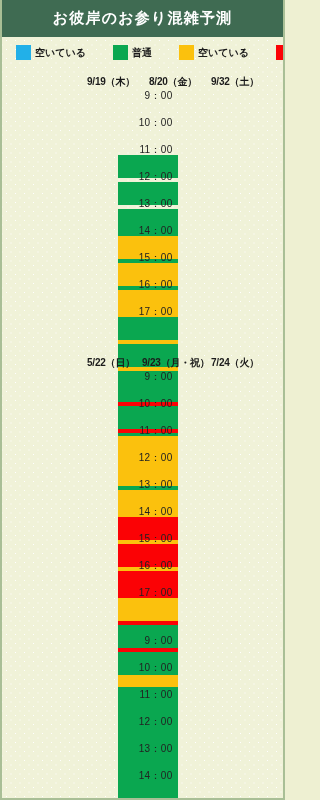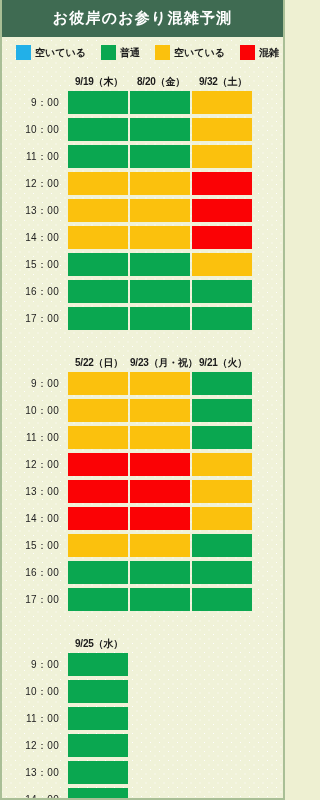--- a/index.html
+++ b/index.html
@@ -48,21 +48,21 @@
     letter-spacing: 1.2px;
     white-space: nowrap;
   }
 
   
   .legend {
     display: flex;
     align-items: center;
     justify-content: flex-start;
     padding: 8px 0 6px 14px;
-    gap: 4px;
+    gap: 16px;
   }
   .legend-item {
     display: flex;
     align-items: center;
     margin-right: 11px;
   }
   .legend-item:last-child { margin-right: 0; }
   .swatch {
     width: 15px;
     height: 15px;
@@ -73,21 +73,21 @@
     font-size: 10px;
     font-weight: bold;
     color: #1b1b1b;
     margin-left: 4px;
     white-space: nowrap;
   }
 
   
   .section {
     margin-top: 6px;
-    padding-left: 0;
+    padding-left: 12px;
   }
   .section.sec-2 { margin-top: 21px; }
   .section.sec-3 { margin-top: 21px; }
 
   .head-row {
     display: flex;
     height: 17px;
     align-items: flex-end;
   }
   .corner {
@@ -102,20 +102,21 @@
     font-weight: bold;
     color: #1b1b1b;
     white-space: nowrap;
     letter-spacing: -0.2px;
   }
 
   .grid-row {
     display: flex;
     align-items: center;
     height: 27px;
+    flex-direction: column;
   }
   .time-label {
     width: 66px;
     flex: 0 0 66px;
     box-sizing: border-box;
     padding-right: 9px;
     text-align: right;
     font-size: 10px;
     color: #222222;
     white-space: nowrap;
@@ -279,21 +280,21 @@
           <div class="cell-wrap">
             <div class="cell lv-ok"></div>
           </div>
         </div>
       </div>
       <div class="section sec-2">
         <div class="head-row">
           <div class="corner"></div>
           <div class="col-head">5/22（日）</div>
           <div class="col-head">9/23（月・祝）</div>
-          <div class="col-head">9/21（火）</div>
+          <div class="col-head">7/24（火）</div>
         </div>
         <div class="grid-row">
           <div class="time-label">9：00</div>
           <div class="cell-wrap">
             <div class="cell lv-mid"></div>
           </div>
           <div class="cell-wrap">
             <div class="cell lv-mid"></div>
           </div>
           <div class="cell-wrap">
@@ -391,24 +392,20 @@
           </div>
           <div class="cell-wrap">
             <div class="cell lv-ok"></div>
           </div>
           <div class="cell-wrap">
             <div class="cell lv-ok"></div>
           </div>
         </div>
       </div>
       <div class="section sec-3">
-        <div class="head-row">
-          <div class="corner"></div>
-          <div class="col-head">9/25（水）</div>
-        </div>
         <div class="grid-row">
           <div class="time-label">9：00</div>
           <div class="cell-wrap">
             <div class="cell lv-ok"></div>
           </div>
         </div>
         <div class="grid-row">
           <div class="time-label">10：00</div>
           <div class="cell-wrap">
             <div class="cell lv-ok"></div>

